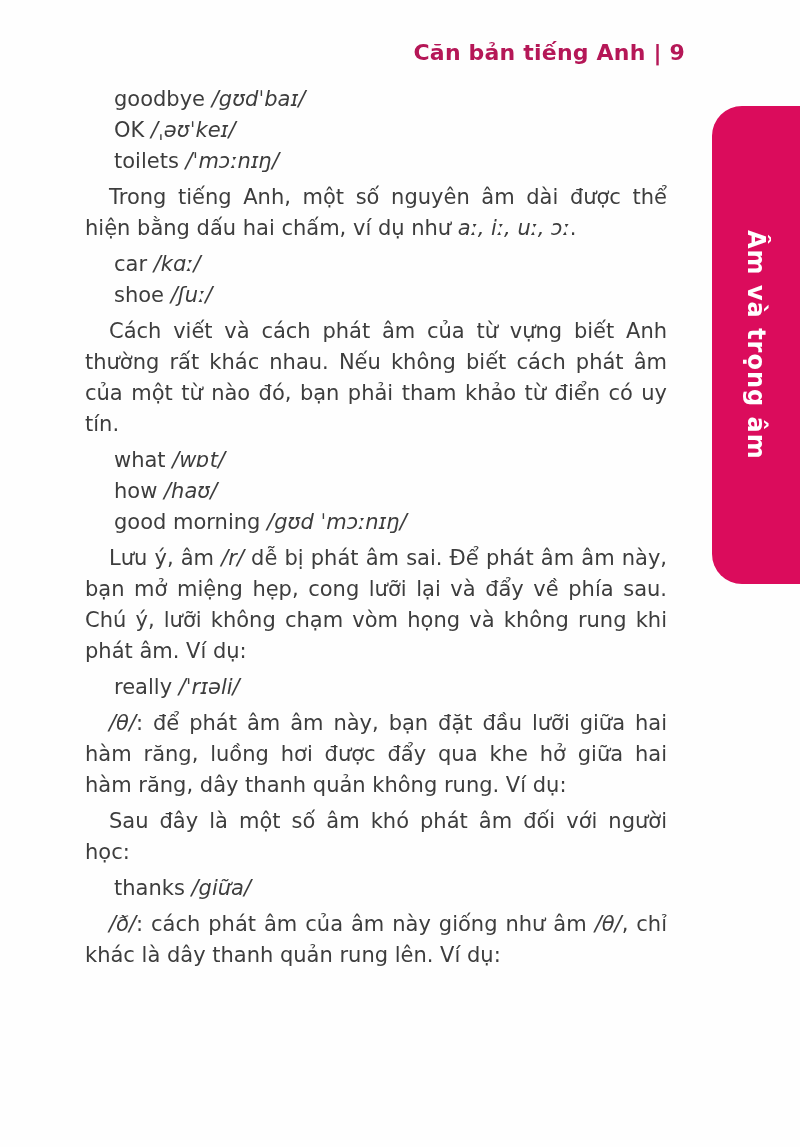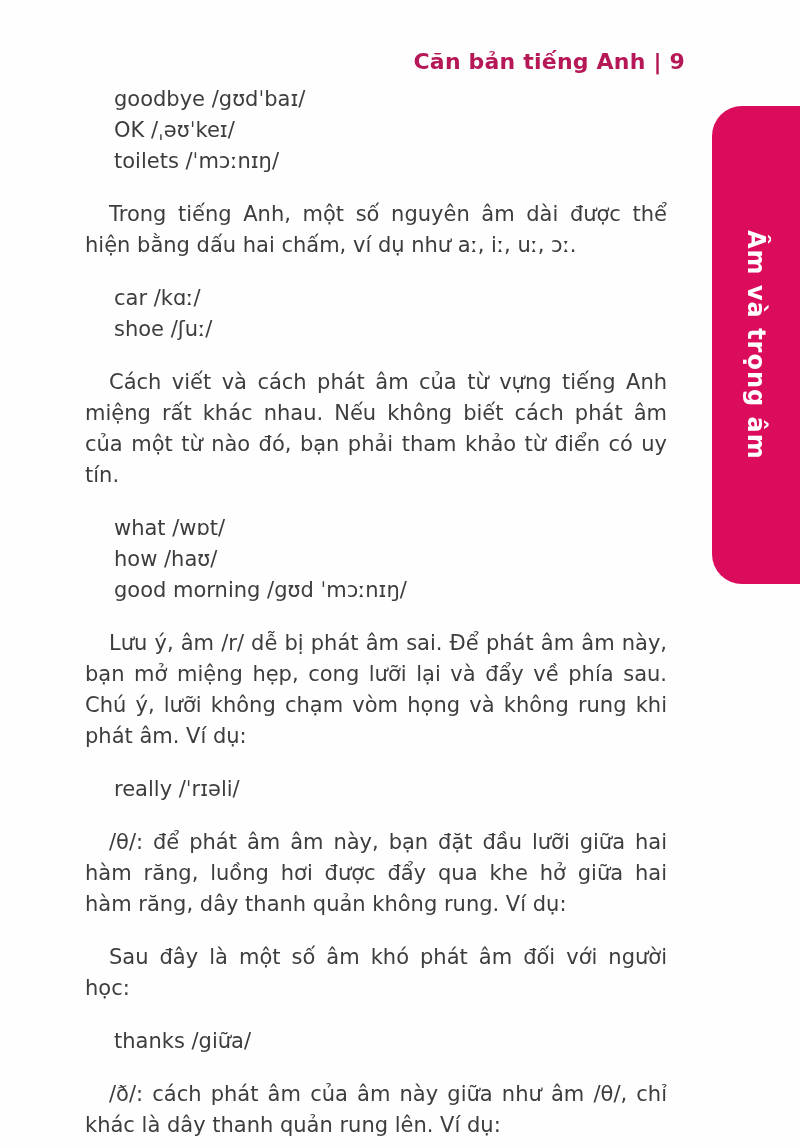--- a/index.html
+++ b/index.html
@@ -8,21 +8,21 @@
     background: #ffffff;
     font-family: "DejaVu Sans", "Liberation Sans", sans-serif;
     color: #3d3d3d;
     position: relative;
     overflow: hidden;
   }
   .page { position: relative; width: 800px; height: 1147px; background: #fefefe; }
 
   .header {
     position: absolute;
-    top: 49px; right: 115px;
+    top: 40px; right: 115px;
     font-size: 22px;
     font-weight: bold;
     color: #b51757;
     letter-spacing: 0.2px;
   }
 
   .side-tab {
     position: absolute;
     top: 106px; right: 0;
     width: 88px; height: 478px;
@@ -44,31 +44,32 @@
 
   .body-col {
     position: absolute;
     top: 0; left: 85px;
     width: 582px;
     padding-top: 84px;
     font-size: 21px;
     line-height: 31px;
   }
   .para {
-    margin: 22px 0;
+    margin: 5px 0;
     text-align: justify;
     text-indent: 24px;
   }
   .example {
     margin: 0;
     padding-left: 29px;
     text-align: left;
   }
   .word { font-style: normal; }
   .ipa, .italic {
+    font-style: italic;
     font-family: "DejaVu Sans", sans-serif;
   }
 </style>
 </head>
 <body style="color: rgb(61, 61, 61);">
 
 <div class="page">
 
   <div class="header" style="color: rgb(181, 23, 87);">
     <span>Căn bản tiếng Anh | 9</span>
@@ -78,25 +79,25 @@
     <span class="side-tab-label" style="color: rgb(255, 255, 255);">Âm và trọng âm</span>
   </aside>
 
   <main class="body-col" id="content-root">
       <p class="example"><span class="word">goodbye</span> <span class="ipa">/gʊdˈbaɪ/</span></p>
       <p class="example"><span class="word">OK</span> <span class="ipa">/ˌəʊˈkeɪ/</span></p>
       <p class="example"><span class="word">toilets</span> <span class="ipa">/ˈmɔːnɪŋ/</span></p>
       <p class="para"><span class="seg">Trong tiếng Anh, một số nguyên âm dài được thể hiện bằng dấu hai chấm, ví dụ như </span><span class="italic">aː, iː, uː, ɔː</span><span class="seg">.</span></p>
       <p class="example"><span class="word">car</span> <span class="ipa">/kɑː/</span></p>
       <p class="example"><span class="word">shoe</span> <span class="ipa">/ʃuː/</span></p>
-      <p class="para"><span class="seg">Cách viết và cách phát âm của từ vựng tiếng Anh miệng rất khác nhau. Nếu không biết cách phát âm của một từ nào đó, bạn phải tham khảo từ điển có uy tín.</span></p>
+      <p class="para"><span class="seg">Cách viết và cách phát âm của từ vựng biết Anh thường rất khác nhau. Nếu không biết cách phát âm của một từ nào đó, bạn phải tham khảo từ điển có uy tín.</span></p>
       <p class="example"><span class="word">what</span> <span class="ipa">/wɒt/</span></p>
       <p class="example"><span class="word">how</span> <span class="ipa">/haʊ/</span></p>
       <p class="example"><span class="word">good morning</span> <span class="ipa">/gʊd ˈmɔːnɪŋ/</span></p>
       <p class="para"><span class="seg">Lưu ý, âm </span><span class="italic">/r/</span><span class="seg"> dễ bị phát âm sai. Để phát âm âm này, bạn mở miệng hẹp, cong lưỡi lại và đẩy về phía sau. Chú ý, lưỡi không chạm vòm họng và không rung khi phát âm. Ví dụ:</span></p>
       <p class="example"><span class="word">really</span> <span class="ipa">/ˈrɪəli/</span></p>
       <p class="para"><span class="italic">/θ/</span><span class="seg">: để phát âm âm này, bạn đặt đầu lưỡi giữa hai hàm răng, luồng hơi được đẩy qua khe hở giữa hai hàm răng, dây thanh quản không rung. Ví dụ:</span></p>
       <p class="para"><span class="seg">Sau đây là một số âm khó phát âm đối với người học:</span></p>
       <p class="example"><span class="word">thanks</span> <span class="ipa">/giữa/</span></p>
-      <p class="para"><span class="italic">/ð/</span><span class="seg">: cách phát âm của âm này giữa như âm </span><span class="italic">/θ/</span><span class="seg">, chỉ khác là dây thanh quản rung lên. Ví dụ:</span></p>
+      <p class="para"><span class="italic">/ð/</span><span class="seg">: cách phát âm của âm này giống như âm </span><span class="italic">/θ/</span><span class="seg">, chỉ khác là dây thanh quản rung lên. Ví dụ:</span></p>
     </main>
 
 </div>
 
 </body></html>

